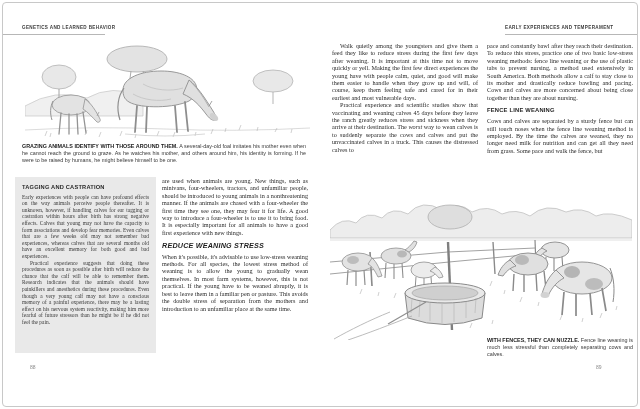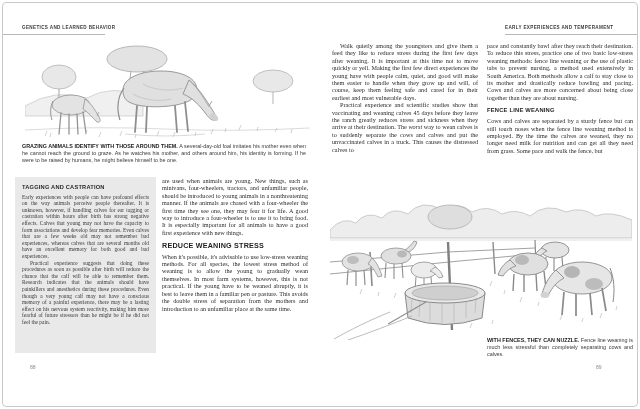--- a/index.html
+++ b/index.html
@@ -21,21 +21,21 @@
   .sidebar{position:absolute;background:#e9e9e9;box-sizing:border-box;padding:7px 7px;
            font-size:5.4px;line-height:6.6px;text-align:justify;color:#3a3a3a;overflow:hidden;}
   .sidebar-heading{font-family:"Liberation Sans",sans-serif;font-weight:bold;font-size:5.7px;
                    letter-spacing:0.2px;margin:0 0 3px 0;text-align:left;color:#2a2a2a;}
   .sidebar p{margin:0;}
 
   .body-col{position:absolute;font-size:6.2px;line-height:7.4px;text-align:justify;color:#2b2b2b;}
   .body-col p{margin:0;}
   .p-indent{text-indent:8px;}
   .section-heading{font-family:"Liberation Sans",sans-serif;font-weight:bold;font-size:7.2px;
-                   letter-spacing:0.2px;margin:6px 0 3px 0;color:#1e1e1e;text-align:left;}
+                   letter-spacing:0.2px;margin:6px 0 3px 0;color:#1e1e1e;text-align:left;font-style:italic;}
   .sub-heading{font-family:"Liberation Sans",sans-serif;font-weight:bold;font-size:5.8px;
                letter-spacing:0.2px;margin:6px 0 2.5px 0;color:#1e1e1e;text-align:left;}
   .it{font-style:italic;}
 
   .page-num{position:absolute;font-family:"Liberation Sans",sans-serif;font-size:5px;color:#8a8a8a;}
 </style>
 </head>
 <body>
 
 <div class="canvas">

